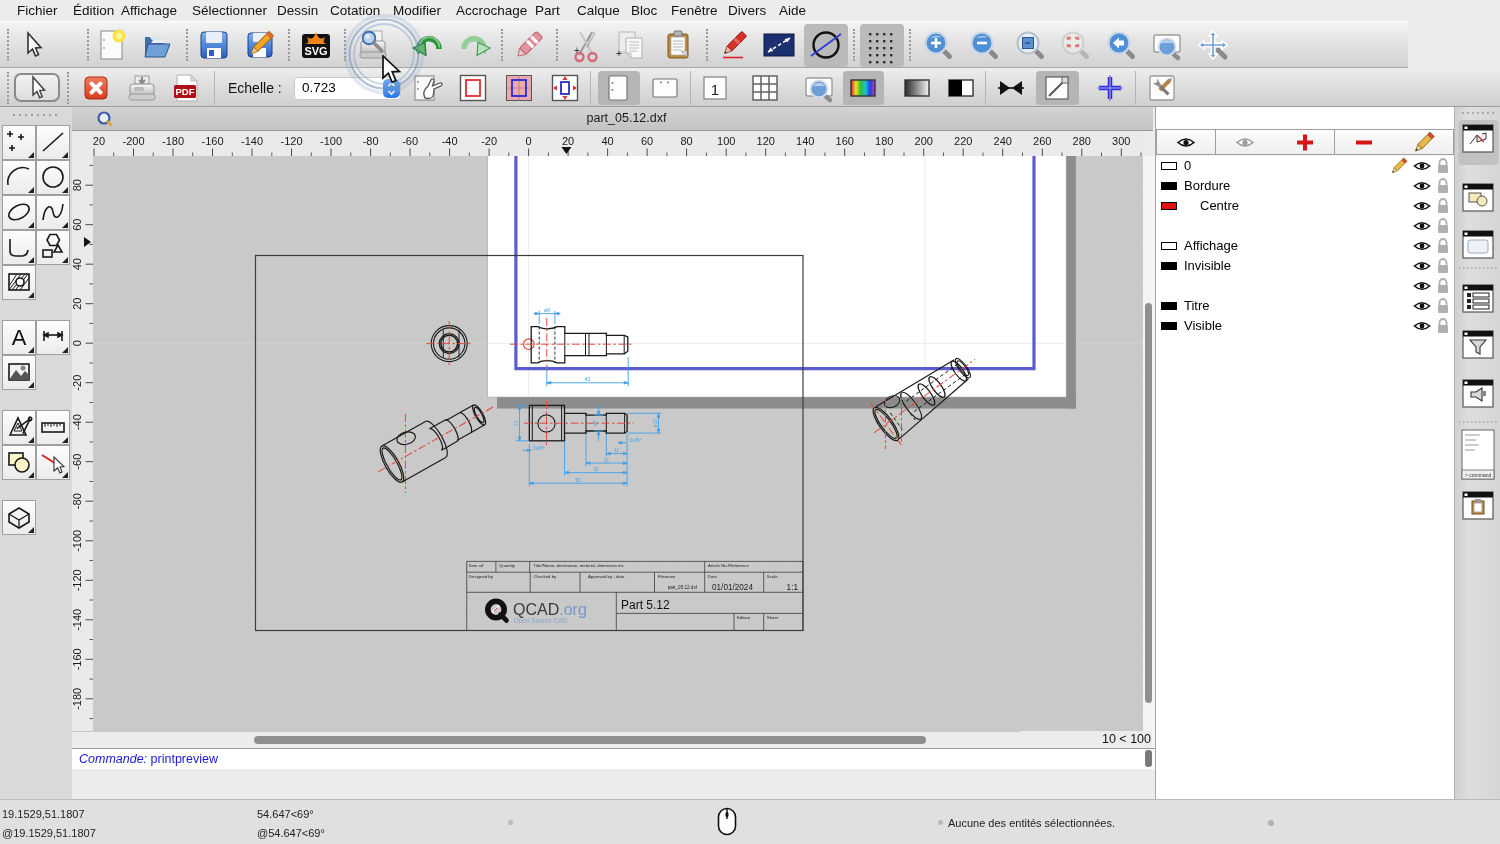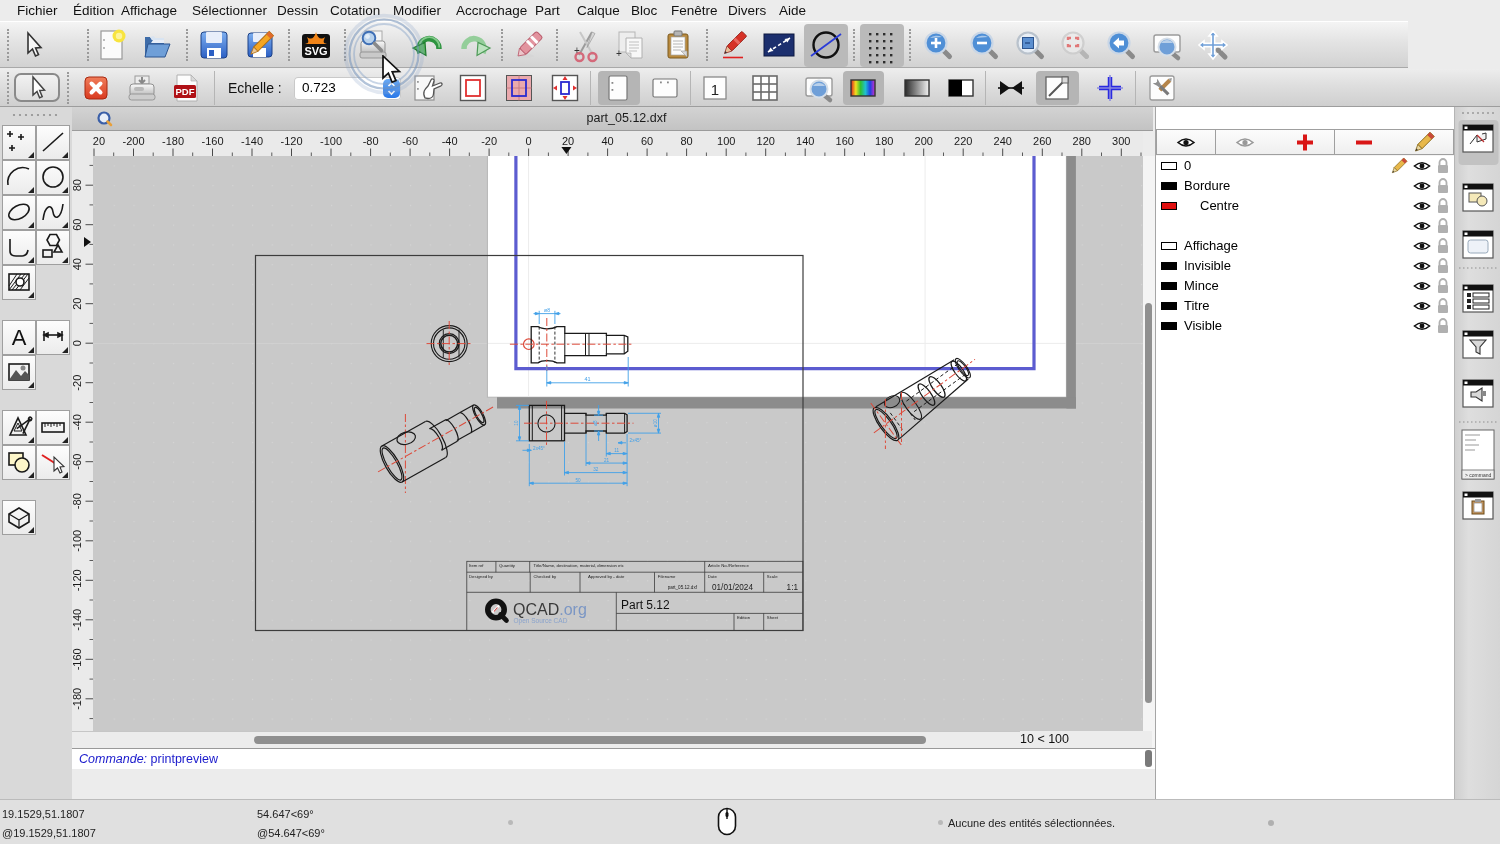--- a/index.html
+++ b/index.html
@@ -12,21 +12,21 @@
 .vsol{position:absolute;width:1px;background:#b5b5b5;height:34px}
 #leftbar{position:absolute;left:0;top:107px;width:72px;height:692px;background:#d9d9d9}
 #mtitle{position:absolute;left:72px;top:107px;width:1081px;height:24px;background:linear-gradient(#d3d3d3,#c3c3c3);border-bottom:1px solid #9b9b9b;font-size:12.5px;color:#1a1a1a}
 #hruler{position:absolute;left:93px;top:131px;width:1050px;height:25px;background:#eaeaea;overflow:hidden}
 #vruler{position:absolute;left:72px;top:131px;width:21px;height:600px;background:#eaeaea;overflow:hidden}
 #cornerr{position:absolute;left:72px;top:131px;width:21px;height:25px;background:#eaeaea}
 #vsb{position:absolute;left:1143px;top:156px;width:12px;height:592px;background:#f4f4f4}
 #vsb div{position:absolute;left:2px;top:147px;width:7px;height:400px;background:#909090;border-radius:4px}
 #hsb{position:absolute;left:72px;top:731px;width:1071px;height:17px;background:#ececec;border-top:1px solid #c6c6c6}
 #hsb div{position:absolute;left:182px;top:4px;width:672px;height:8px;background:#8f8f8f;border-radius:4px}
-#gridlbl{position:absolute;left:1020px;top:731px;width:132px;height:17px;font-size:12.5px;color:#111;text-align:left;background:#ececec;line-height:17px;padding-right:1px}
+#gridlbl{position:absolute;left:1020px;top:731px;width:132px;height:17px;font-size:12.5px;color:#111;text-align:right;background:#ececec;line-height:17px;padding-right:1px}
 #cmdhist{position:absolute;left:72px;top:748px;width:1083px;height:21px;background:#fff;border-top:1px solid #999;font-size:12.5px}
 #cmdin{position:absolute;left:72px;top:769px;width:1083px;height:30px;background:#fff;border-top:1px solid #c9c9c9;font-size:12.5px;color:#000}
 #status{position:absolute;left:0;top:799px;width:1500px;height:45px;background:#e0e0e0;border-top:1px solid #bbb;font-size:11px;color:#222}
 #rpanel{position:absolute;left:1155px;top:107px;width:299px;height:692px;background:#fff;border-left:1px solid #a5a5a5}
 #rtitle{position:absolute;left:0;top:0;width:298px;height:22px;background:linear-gradient(#f5f5f5,#dcdcdc);border-bottom:1px solid #bbb;font-size:13px;color:#222}
 #rstrip{position:absolute;left:1454px;top:107px;width:46px;height:692px;background:linear-gradient(90deg,#cfcfcf,#dedede 30%,#d5d5d5);border-left:1px solid #b5b5b5}
 .lrow{position:absolute;left:0;width:298px;height:20px;font-size:13px;color:#000}
 .sw{position:absolute;left:5px;top:6px;width:16px;height:8px;border:1.5px solid #000}
 svg{display:block}
 .t{font-family:"Liberation Sans",sans-serif}
@@ -1061,24 +1061,20 @@
         <span style="position:absolute;left:44px;top:2px">Centre</span>
       </div>
 <div class="lrow" style="top:129px">
         <span class="sw" style="background:#fff"></span>
         <span style="position:absolute;left:28px;top:2px">Affichage</span>
       </div>
 <div class="lrow" style="top:149px">
         <span class="sw" style="background:#000"></span>
         <span style="position:absolute;left:28px;top:2px">Invisible</span>
       </div>
-<div class="lrow" style="top:169px">
-        <span class="sw" style="background:#000"></span>
-        <span style="position:absolute;left:28px;top:2px">Mince</span>
-      </div>
 <div class="lrow" style="top:209px">
         <span class="sw" style="background:#000"></span>
         <span style="position:absolute;left:28px;top:2px">Visible</span>
       </div>
 <div class="lrow" style="top:189px">
         <span class="sw" style="background:#000"></span>
         <span style="position:absolute;left:28px;top:2px">Titre</span>
       </div>
 </div>
 <div id="rstrip">

